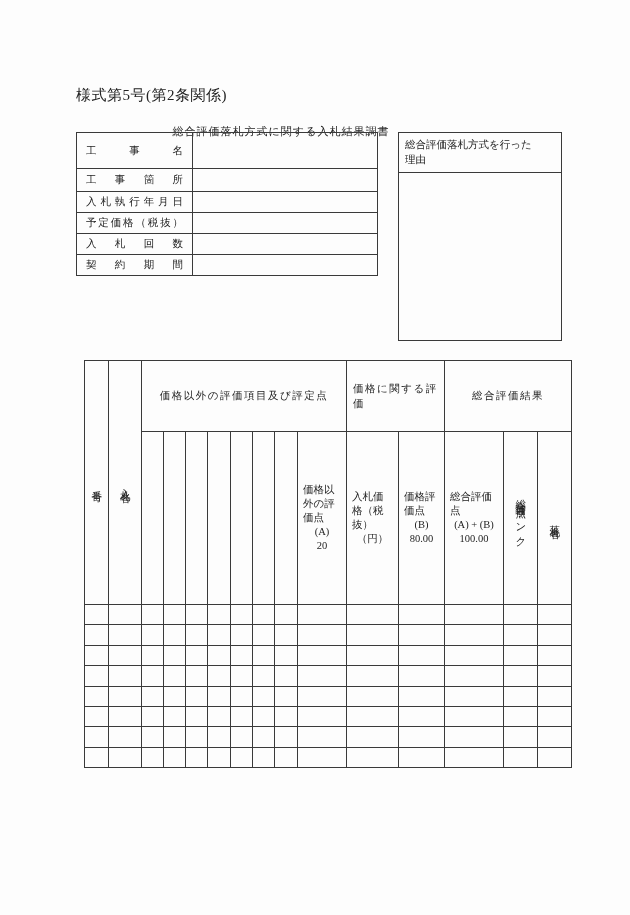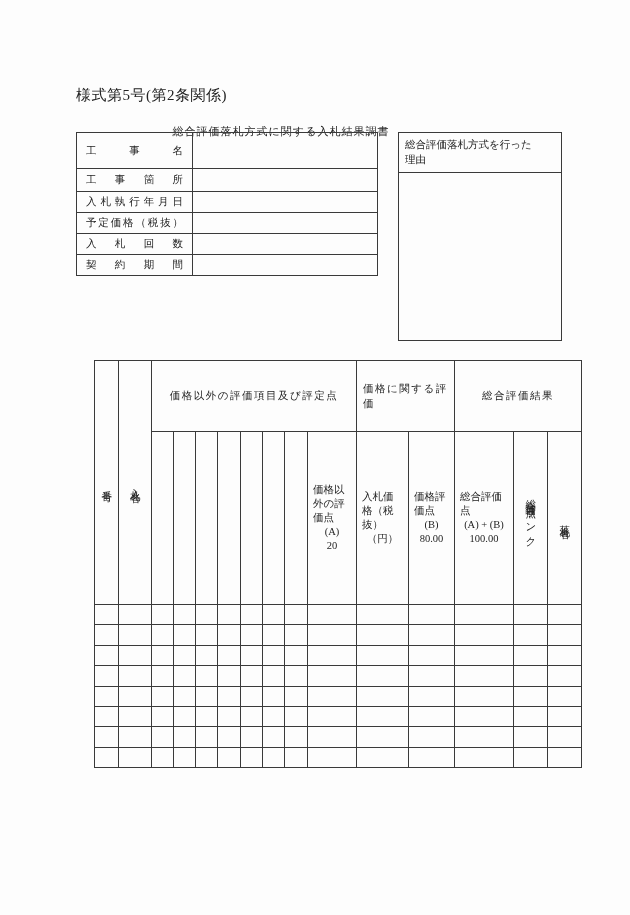--- a/index.html
+++ b/index.html
@@ -62,21 +62,21 @@
   .reason-footer-label {
     width: 69px; box-sizing: border-box;
     border-right: 1px solid #3a3a3a;
     font-size: 10.5px; line-height: 17px;
     padding: 4px 8px 0 8px;
   }
   .reason-footer-value { flex: 1; }
 
   
   .main-table {
-    position: absolute; left: 94px; top: 360px;
+    position: absolute; left: 84px; top: 360px;
     width: 487px; border-collapse: collapse; table-layout: fixed;
   }
   .main-table th, .main-table td {
     border: 1px solid #3a3a3a;
     font-weight: normal; font-size: 10.5px;
     padding: 0; vertical-align: middle;
   }
   .main-table thead tr.gh-row th { height: 44px; }
   .main-table thead tr.sh-row th { height: 172px; }
   .main-table tbody td { height: 19.4px; }

